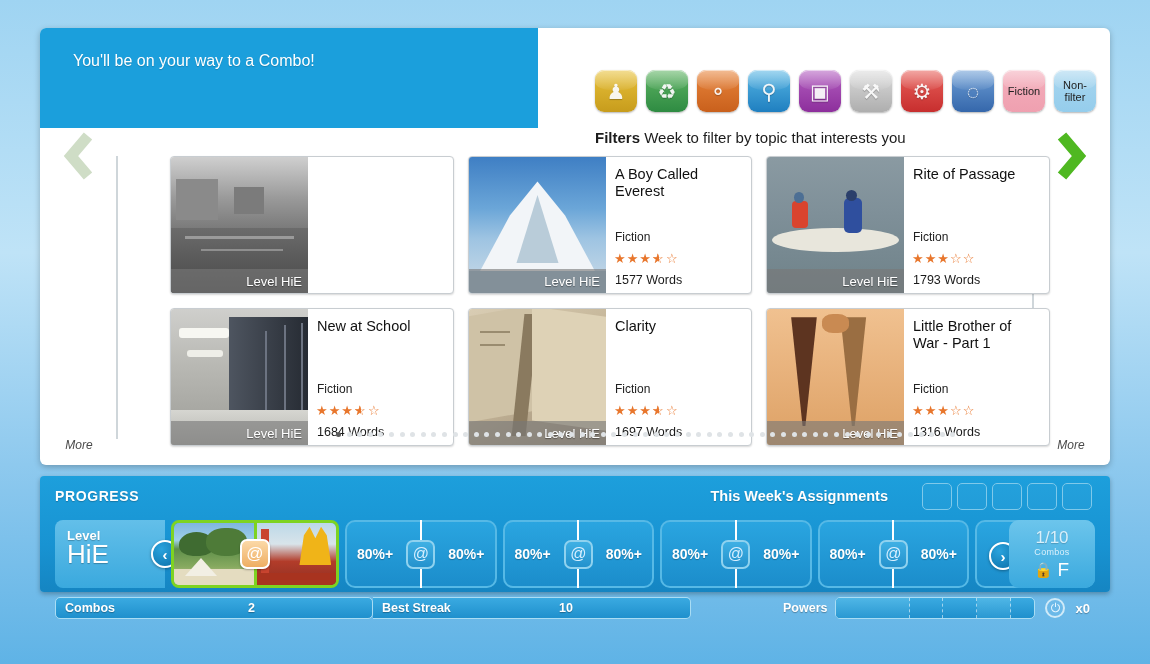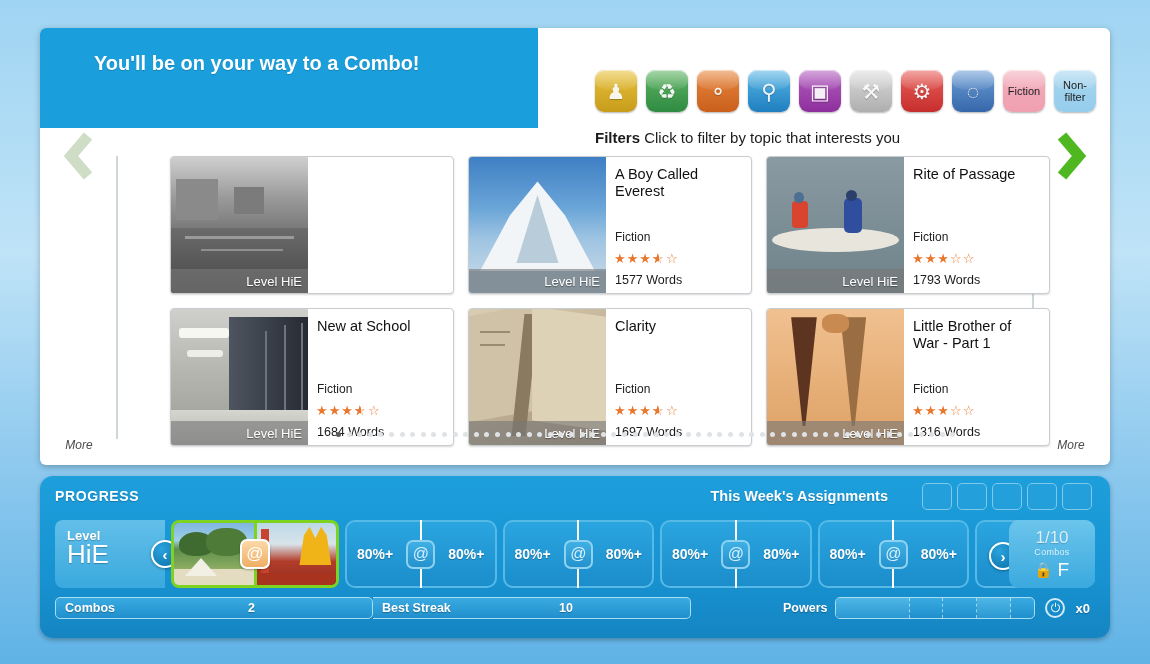--- a/index.html
+++ b/index.html
@@ -29,24 +29,23 @@
     padding: 22px 0 0 33px;
     color: #fff;
   }
   #banner-line1 {
     font-size: 25px; font-weight: 400;
     letter-spacing: -0.2px;
     text-shadow: 0 1px 1px rgba(0,0,0,0.18);
     line-height: 30px;
   }
   #banner-line2 {
-    font-size: 20px; font-weight: 700;
+    font-size: 16px; font-weight: 400;
     margin-top: 2px;
     text-shadow: 0 1px 1px rgba(0,0,0,0.18);
-    margin-left: 21px;
   }
 
   
   #filters-zone {
     position: absolute; left: 510px; top: 10px;
     width: 560px; height: 112px;
   }
   #filter-icons {
     display: flex; gap: 9px;
     padding: 32px 0 0 45px;
@@ -159,23 +158,23 @@
   #dots {
     position: absolute; left: 296px; top: 300px;
     display: flex; gap: 5.6px; align-items: center;
   }
   .dot { width: 5px; height: 5px; border-radius: 50%; background: #dfe3e6; }
   .dot.active { background: #5c5c5c; }
 
   
   #progress-panel {
     position: absolute; left: 40px; top: 476px;
-    width: 1070px; height: 162px;
+    width: 1070px; height: 116px;
     background: linear-gradient(180deg,#1d9fdc 0%, #1893d2 60%, #1585c2 100%);
-    border-radius: 13px;
+    border-radius: 4px;
     box-shadow: 0 2px 5px rgba(0,0,0,0.28);
   }
   #progress-title {
     position: absolute; left: 15px; top: 12px;
     color: #fff; font-size: 14px; font-weight: bold;
     letter-spacing: 0.6px;
     text-shadow: 0 1px 1px rgba(0,0,0,0.22);
   }
   #assignments-label {
     position: absolute; right: 222px; top: 12px;
@@ -364,21 +363,21 @@
         <div class="filter-icon" style="background: linear-gradient(rgb(244, 174, 187), rgb(239, 160, 176));">
           <div class="fi-text" style="white-space: pre-line;">Fiction</div>
         </div>
         <div class="filter-icon" style="background: linear-gradient(rgb(167, 214, 239), rgb(149, 205, 236));">
           <div class="fi-text" style="white-space: pre-line;">Non-
 filter</div>
         </div>
       </div>
     <div id="filters-caption">
       <b>Filters</b>
-      <span>Click to filter by topic that interests you</span>
+      <span>Week to filter by topic that interests you</span>
     </div>
   </div>
 
   <div id="carousel">
 
     <div class="nav-col" id="nav-left">
       <div class="nav-rule"></div>
       <svg class="chev" viewBox="0 0 34 48">
         <polyline points="26,4 9,24 26,44" fill="none" stroke="#cfddc6" stroke-width="11" stroke-linecap="butt" stroke-linejoin="miter"></polyline>
       </svg>

